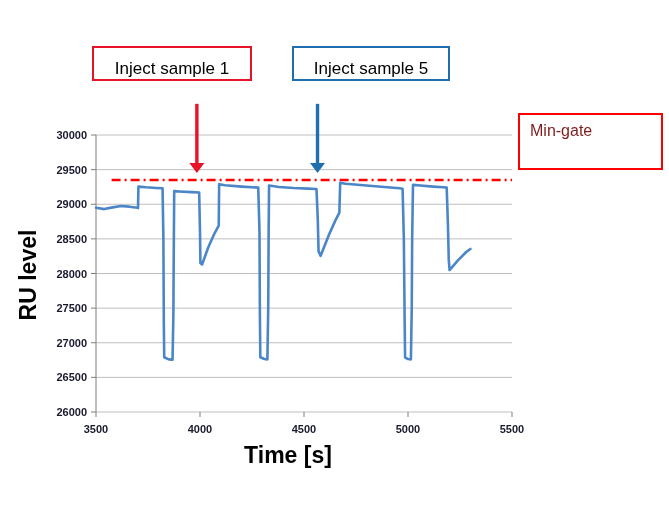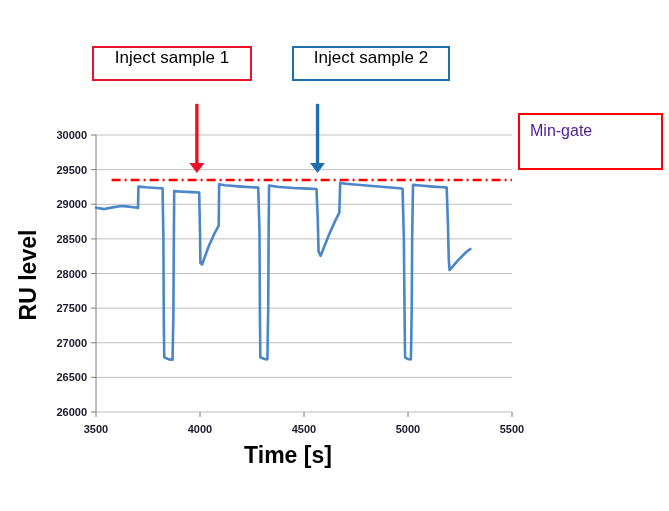--- a/index.html
+++ b/index.html
@@ -27,38 +27,38 @@
     font-size:23px;
     font-weight:bold;
     fill:#000000;
   }
 
   .callout-box{
     position:absolute;
     background:#ffffff;
     box-sizing:border-box;
     display:flex;
-    align-items:flex-start;
+    align-items:flex-end;
     justify-content:center;
     font-size:17px;
     color:#000000;
     white-space:nowrap;
   }
   #callout-1{
     left:92px;top:46px;width:160px;height:35px;
     border:2.5px solid #e8122a;
   }
   #callout-2{
     left:292px;top:46px;width:158px;height:35px;
     border:2.5px solid #1f6fb0;
   }
   #callout-3{
     left:518px;top:113px;width:145px;height:57px;
     border:2.5px solid #ff0000;
-    color:#4c1d95;
+    color:#7f1d1d;
     font-size:16px;
     display:block;
     padding:5px 8px 0 10px;
     line-height:1.32;
   }
 </style>
 </head>
 <body>
 
 <div id="stage">
@@ -131,20 +131,20 @@
     <text id="x-axis-title" class="axis-title" x="288" y="463" text-anchor="middle">Time [s]</text>
 
     <text id="y-axis-title" class="axis-title" x="0" y="0" text-anchor="middle" transform="translate(36,275) rotate(-90)">RU level</text>
   </svg>
 
   <div class="callout-box" id="callout-1">
     <span>Inject sample 1</span>
   </div>
 
   <div class="callout-box" id="callout-2">
-    <span>Inject sample 2</span>
+    <span>Inject sample 5</span>
   </div>
 
   <div class="callout-box" id="callout-3">
     <div>Min-gate</div>
   </div>
 
 </div>
 
 </body></html>

